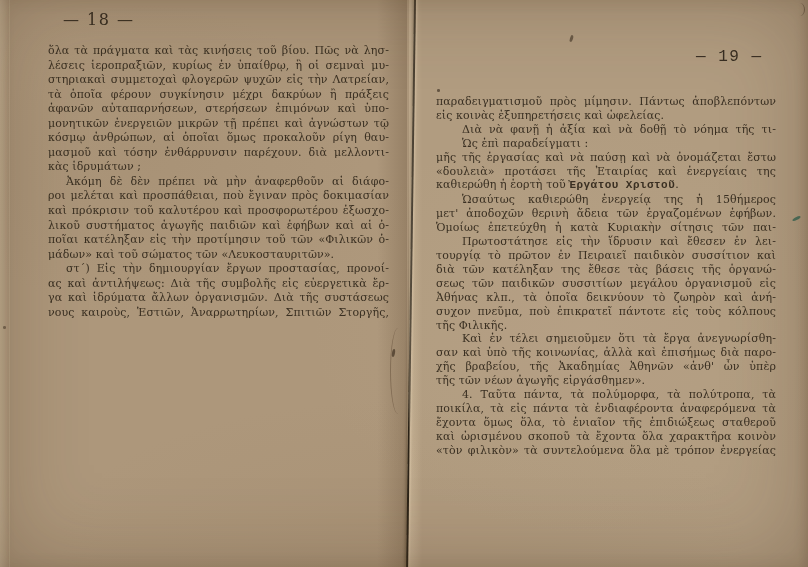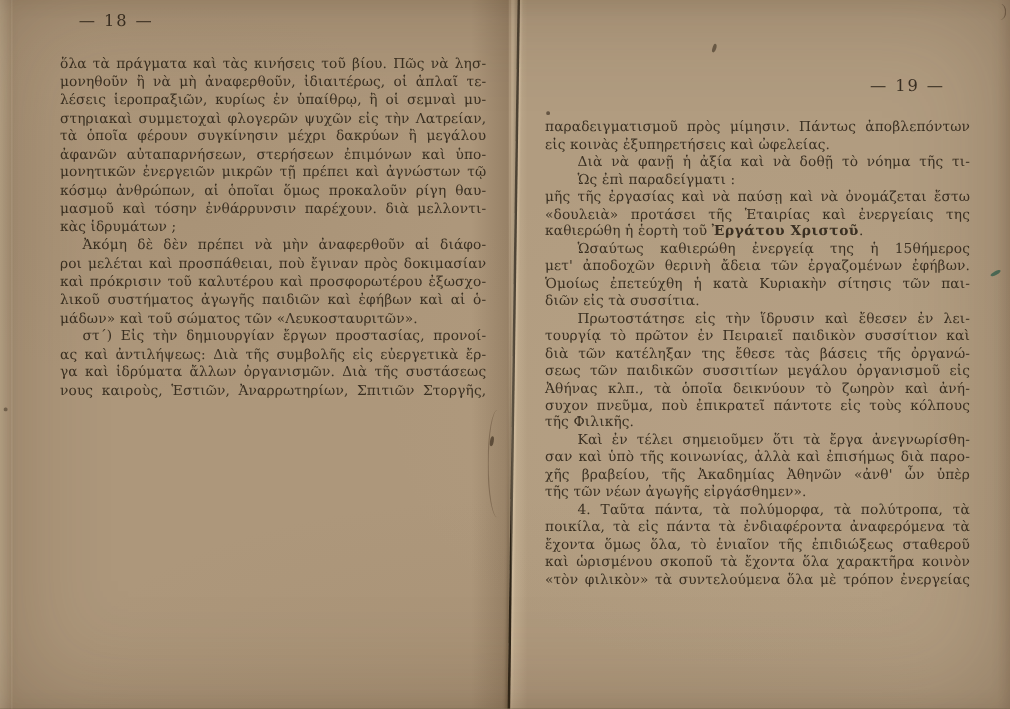--- a/index.html
+++ b/index.html
@@ -51,36 +51,36 @@
   .crease {
     position:absolute; left:390px; top:328px; width:15px; height:86px;
     border-left:1.5px solid rgba(55,38,20,0.30);
     border-radius:50% 0 0 50% / 50% 0 0 50%;
   }
   .crease-dot {
     position:absolute; left:392px; top:349px; width:3px; height:8px;
     background: rgba(38,26,13,0.55); border-radius:50%; transform:rotate(10deg);
   }
   .page-num {
-    position:absolute; font-size:13px; letter-spacing:1.5px;
+    position:absolute; font-size:16px; letter-spacing:1.5px;
     color: rgba(50,40,28,0.95); white-space:pre;
   }
   #pn-left  { left:63px;  top:10px; }
-  #pn-right { left:696px; top:62px; }
+  #pn-right { left:696px; top:48px;font-family:Liberation Mono, monospace; }
   .text-block {
     position:absolute; color: rgba(50,40,28,0.94);
     font-size:11px; letter-spacing:0.1px;
   }
   #block-left  { left:48px;  top:44px; width:341px; line-height:14.55px; }
   #block-right { left:436px; top:95px; width:340px; line-height:13.9px; }
   .line { text-align:justify; text-align-last:justify; }
   .line.nj { text-align-last:left; }
   #block-left  .ind { text-indent:18px; }
   #block-right .ind { text-indent:26px; }
-  .line strong { font-weight:bold; letter-spacing:0.45px; }
+  .line strong { font-weight:bold; letter-spacing:0.45px;font-family:Liberation Mono, monospace; }
   
   .speck { position:absolute; pointer-events:none; }
   .sp-1 { left:570px; top:35px; width:3px; height:7px; background:rgba(60,48,34,0.6);
           border-radius:40% 60% 50% 50%; transform:rotate(18deg); }
   .sp-2 { left:792px; top:217px; width:9px; height:3px; background:rgba(44,98,80,0.75);
           border-radius:50%; transform:rotate(-28deg); }
   .sp-3 { left:437px; top:89px; width:2.5px; height:2.5px; background:rgba(60,48,34,0.65); border-radius:50%; }
   .sp-4 { left:3px; top:326px; width:2.5px; height:2.5px; background:rgba(60,48,34,0.5); border-radius:50%; }
   .sp-5 { left:797px; top:3px; width:7px; height:13px;
           border-right:1.5px solid rgba(60,45,28,0.45);
@@ -99,52 +99,51 @@
   <div class="gutter-light"></div>
   <div class="crease"></div>
   <div class="crease-dot"></div>
 
   <div class="page-num" id="pn-left">— 18 —</div>
 
   <div class="page-num" id="pn-right">— 19 —</div>
 
   <div class="text-block" id="block-left">
       <div class="line">ὅλα τὰ πράγματα καὶ τὰς κινήσεις τοῦ βίου. Πῶς νὰ λησ-</div>
-      <div class="line">μονηθοῦν ἢ νὰ μὴ ἀναφερθοῦν, ἰδιαιτέρως, οἱ ἁπλαῖ τε-</div>
       <div class="line">λέσεις ἱεροπραξιῶν, κυρίως ἐν ὑπαίθρῳ, ἢ οἱ σεμναὶ μυ-</div>
       <div class="line">στηριακαὶ συμμετοχαὶ φλογερῶν ψυχῶν εἰς τὴν Λατρείαν,</div>
-      <div class="line">τὰ ὁποῖα φέρουν συγκίνησιν μέχρι δακρύων ἢ μεγάλου</div>
+      <div class="line">τὰ ὁποῖα φέρουν συγκίνησιν μέχρι δακρύων ἢ πράξεις</div>
       <div class="line">ἀφανῶν αὐταπαρνήσεων, στερήσεων ἐπιμόνων καὶ ὑπο-</div>
       <div class="line">μονητικῶν ἐνεργειῶν μικρῶν τῇ πρέπει καὶ ἀγνώστων τῷ</div>
       <div class="line">κόσμῳ ἀνθρώπων, αἱ ὁποῖαι ὅμως προκαλοῦν ρίγη θαυ-</div>
       <div class="line">μασμοῦ καὶ τόσην ἐνθάρρυνσιν παρέχουν. διὰ μελλοντι-</div>
       <div class="line nj">κὰς ἱδρυμάτων ;</div>
       <div class="line ind">Ἀκόμη δὲ δὲν πρέπει νὰ μὴν ἀναφερθοῦν αἱ διάφο-</div>
       <div class="line">ροι μελέται καὶ προσπάθειαι, ποὺ ἔγιναν πρὸς δοκιμασίαν</div>
       <div class="line">καὶ πρόκρισιν τοῦ καλυτέρου καὶ προσφορωτέρου ἐξωσχο-</div>
       <div class="line">λικοῦ συστήματος ἀγωγῆς παιδιῶν καὶ ἐφήβων καὶ αἱ ὁ-</div>
+      <div class="line">ποῖαι κατέληξαν εἰς τὴν προτίμησιν τοῦ τῶν «Φιλικῶν ὁ-</div>
       <div class="line nj">μάδων» καὶ τοῦ σώματος τῶν «Λευκοσταυριτῶν».</div>
       <div class="line ind">στ´) Εἰς τὴν δημιουργίαν ἔργων προστασίας, προνοί-</div>
       <div class="line">ας καὶ ἀντιλήψεως: Διὰ τῆς συμβολῆς εἰς εὐεργετικὰ ἔρ-</div>
       <div class="line">γα καὶ ἱδρύματα ἄλλων ὀργανισμῶν. Διὰ τῆς συστάσεως</div>
       <div class="line">νους καιροὺς, Ἑστιῶν, Ἀναρρωτηρίων, Σπιτιῶν Στοργῆς,</div>
     </div>
 
   <div class="text-block" id="block-right">
       <div class="line">παραδειγματισμοῦ πρὸς μίμησιν. Πάντως ἀποβλεπόντων</div>
       <div class="line nj">εἰς κοινὰς ἐξυπηρετήσεις καὶ ὠφελείας.</div>
       <div class="line ind">Διὰ νὰ φανῇ ἡ ἀξία καὶ νὰ δοθῇ τὸ νόημα τῆς τι-</div>
       <div class="line ind nj">Ὡς ἐπὶ παραδείγματι :</div>
       <div class="line">μῆς τῆς ἐργασίας καὶ νὰ παύσῃ καὶ νὰ ὀνομάζεται ἔστω</div>
       <div class="line">«δουλειὰ» προτάσει τῆς Ἑταιρίας καὶ ἐνεργείαις της</div>
       <div class="line nj">καθιερώθη ἡ ἑορτὴ τοῦ <strong>Ἐργάτου Χριστοῦ</strong>.</div>
       <div class="line ind">Ὡσαύτως καθιερώθη ἐνεργείᾳ της ἡ 15θήμερος</div>
       <div class="line">μετ' ἀποδοχῶν θερινὴ ἄδεια τῶν ἐργαζομένων ἐφήβων.</div>
       <div class="line">Ὁμοίως ἐπετεύχθη ἡ κατὰ Κυριακὴν σίτησις τῶν παι-</div>
-      <div class="line nj">διῶν εἰς τὰ συσσίτια.</div>
       <div class="line ind">Πρωτοστάτησε εἰς τὴν ἵδρυσιν καὶ ἔθεσεν ἐν λει-</div>
       <div class="line">τουργίᾳ τὸ πρῶτον ἐν Πειραιεῖ παιδικὸν συσσίτιον καὶ</div>
       <div class="line">διὰ τῶν κατέληξαν της ἔθεσε τὰς βάσεις τῆς ὀργανώ-</div>
       <div class="line">σεως τῶν παιδικῶν συσσιτίων μεγάλου ὀργανισμοῦ εἰς</div>
       <div class="line">Ἀθήνας κλπ., τὰ ὁποῖα δεικνύουν τὸ ζωηρὸν καὶ ἀνή-</div>
       <div class="line">συχον πνεῦμα, ποὺ ἐπικρατεῖ πάντοτε εἰς τοὺς κόλπους</div>
       <div class="line nj">τῆς Φιλικῆς.</div>
       <div class="line ind">Καὶ ἐν τέλει σημειοῦμεν ὅτι τὰ ἔργα ἀνεγνωρίσθη-</div>
       <div class="line">σαν καὶ ὑπὸ τῆς κοινωνίας, ἀλλὰ καὶ ἐπισήμως διὰ παρο-</div>
       <div class="line">χῆς βραβείου, τῆς Ἀκαδημίας Ἀθηνῶν «ἀνθ' ὧν ὑπὲρ</div>

